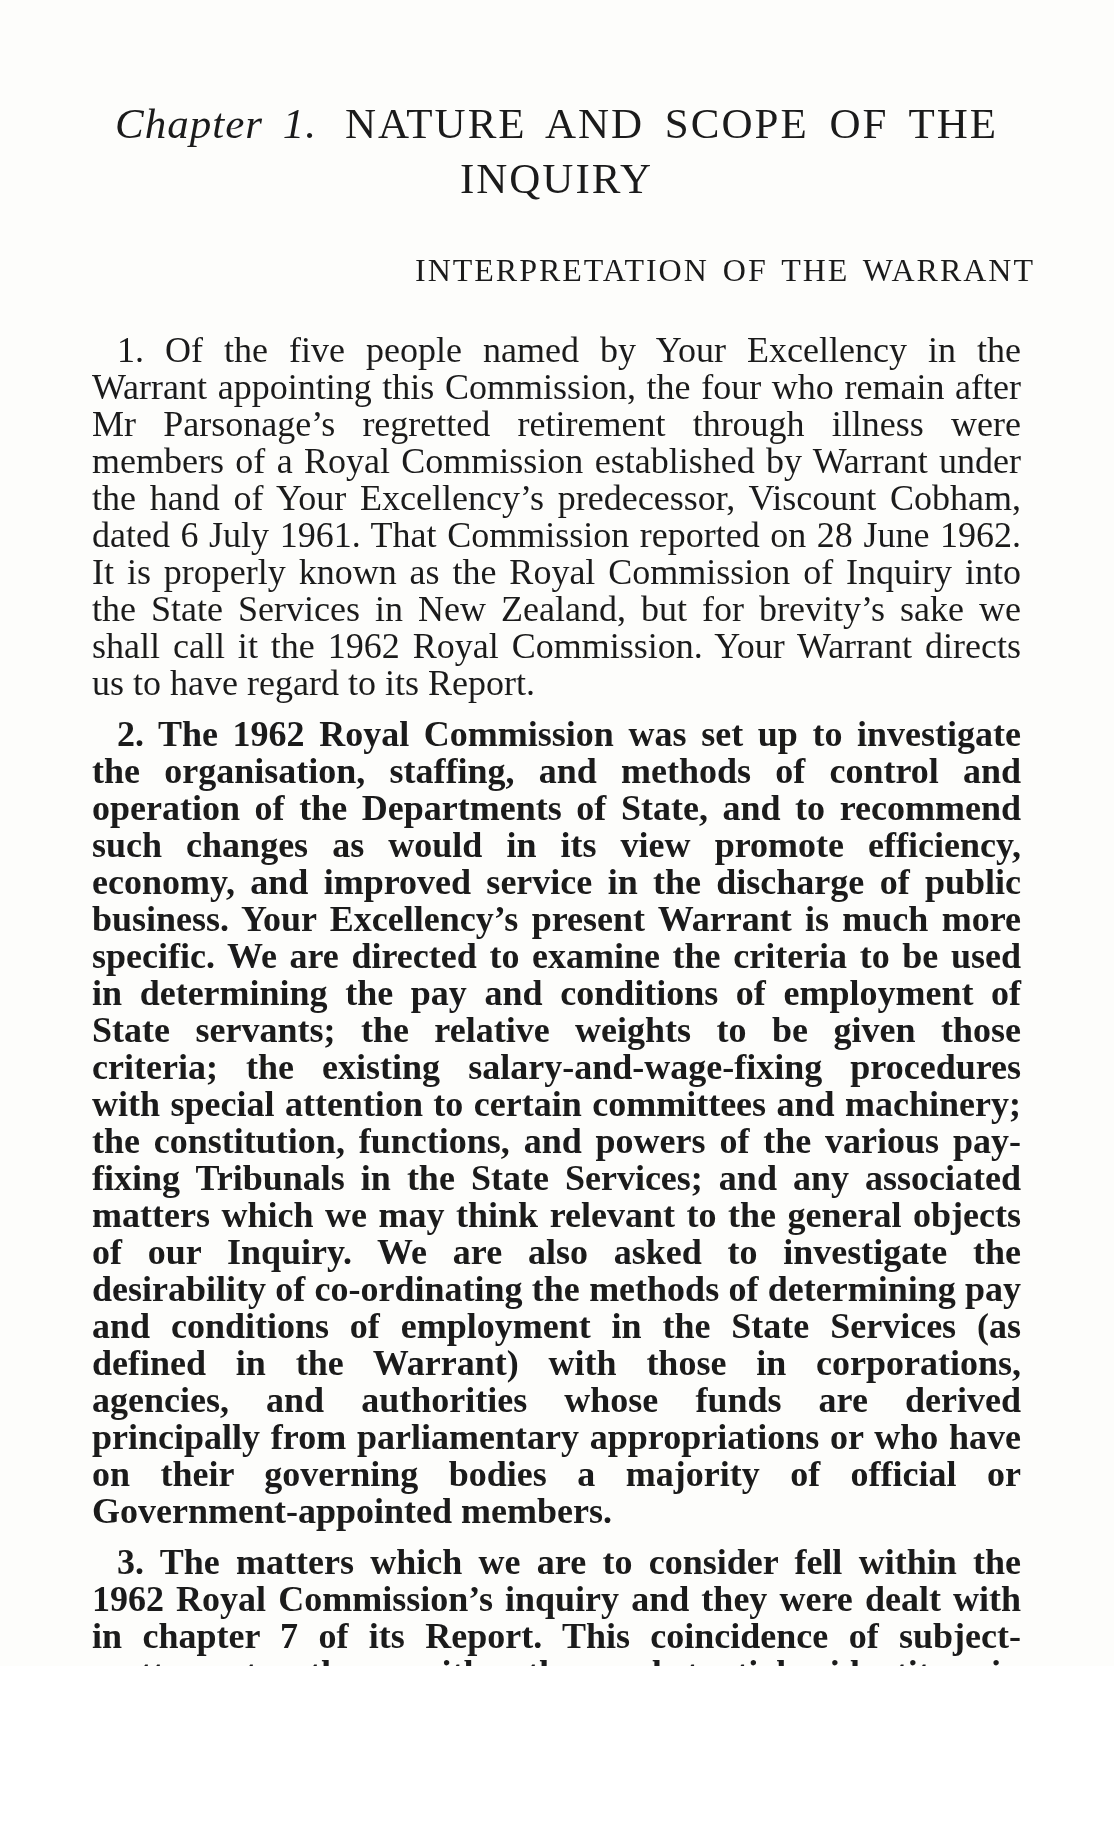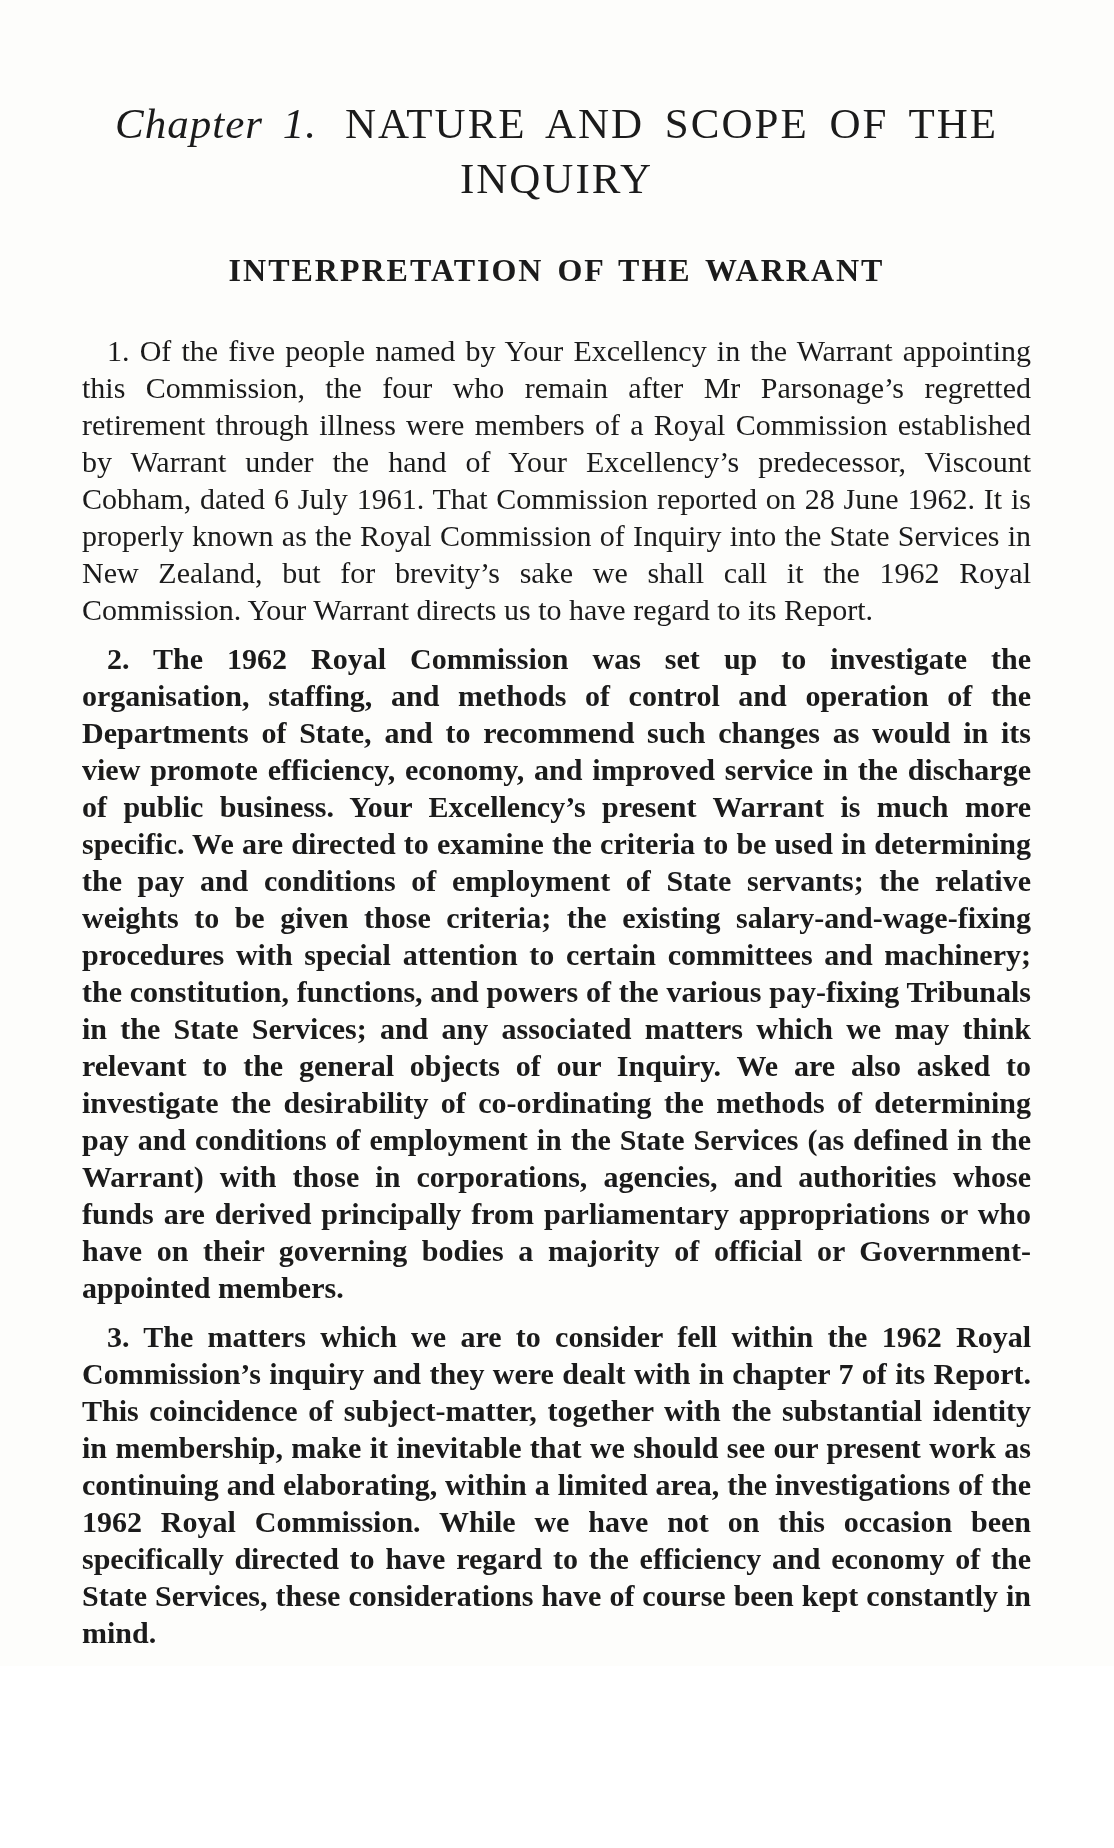--- a/index.html
+++ b/index.html
@@ -34,28 +34,28 @@
   }
   .chapter-label {
     font-style: italic;
     letter-spacing: 1px;
     margin-right: 28px;
   }
   .section-heading {
     margin: 44px 0 0 0;
     font-size: 32px;
     line-height: 40px;
-    font-weight: bold;
-    text-align: center;
+    font-weight: normal;
+    text-align: right;
     letter-spacing: 2px;
     word-spacing: 4px;
   }
   .body-par {
-    margin: 4px;
-    font-size: 30px;
+    margin: 14px;
+    font-size: 36px;
     line-height: 37px;
     text-align: justify;
     text-indent: 25px;
   }
   .body-par.first {
     margin-top: 42px;
   }
   .body-par + .body-par {
     margin-top: 12px;
     font-weight: bold;

